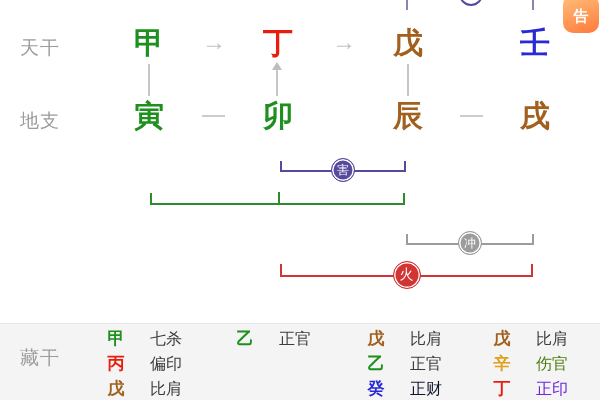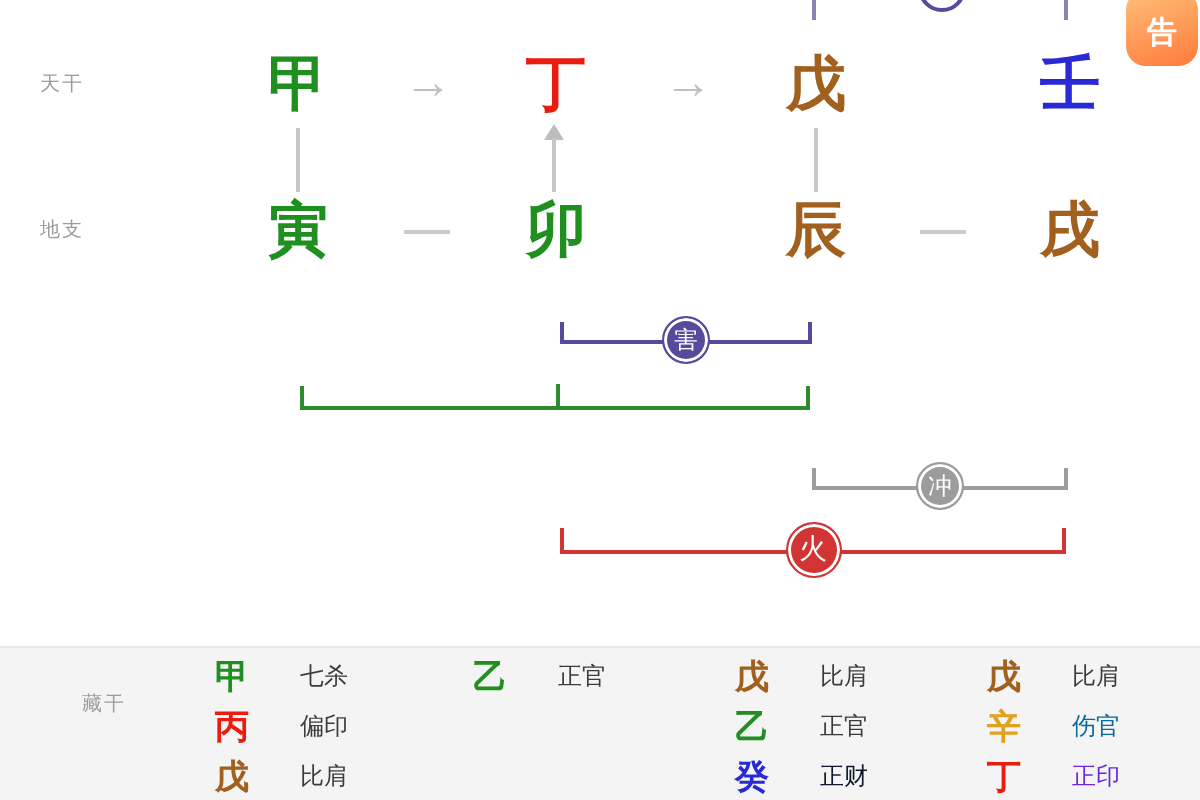--- a/index.html
+++ b/index.html
@@ -1,19 +1,19 @@
 <!DOCTYPE html>
 <html><head>
 <meta charset="utf-8">
 <style>
   * { margin:0; padding:0; box-sizing:border-box; }
   body { background:#ffffff; font-family:"Liberation Sans", "DejaVu Sans", sans-serif; }
   #app { position:relative; width:600px; height:400px; background:#ffffff; overflow:hidden; }
 
-  .row-label { position:absolute; font-size:10px; letter-spacing:1px; }
+  .row-label { position:absolute; font-size:19px; letter-spacing:1px; }
   .big-char { position:absolute; width:60px; text-align:center; font-size:30px; font-weight:600; line-height:32px; }
 
   .h-arrow { position:absolute; font-size:24px; line-height:24px; color:#c0c0c0; }
   .v-line { position:absolute; width:2px; background:#c6c6c6; }
   .arrow-shaft { position:absolute; width:2px; background:#c6c6c6; }
   .arrow-head { position:absolute; width:0; height:0; border-left:5px solid transparent; border-right:5px solid transparent; border-bottom:8px solid #bdbdbd; }
   .branch-dash { position:absolute; width:23px; height:2px; background:#cccccc; }
 
   .bracket { position:absolute; }
   .bracket-purple { border-left:2px solid #57499c; border-right:2px solid #57499c; border-bottom:2px solid #57499c; }
@@ -40,21 +40,21 @@
   .ad-badge { position:absolute; width:36px; height:38px; border-radius:10px;
               background:linear-gradient(160deg,#ffc07a,#ff7a3c);
               color:#ffffff; font-size:15px; font-weight:700;
               display:flex; align-items:flex-end; justify-content:center; padding-bottom:7px; }
 
   .hidden-section { position:absolute; left:0; top:323px; width:600px; height:77px;
                     background:#f4f4f4; border-top:1px solid #e8e8e8; }
   .hs-col { position:absolute; top:2px; display:flex; flex-direction:column; }
   .hs-item { display:flex; height:25px; line-height:25px; font-size:17px; }
   .hs-stem { width:22px; text-align:center; font-weight:700; }
-  .hs-god { margin-left:23px; font-size:12px; }
+  .hs-god { margin-left:23px; font-size:16px; }
 </style>
 </head>
 <body>
 
 <div id="app">
 
   <div class="top-tick" style="left:406px;"></div>
   <div class="top-tick" style="left:532px;"></div>
   <div class="top-circle" style="left:459px; top:-18px;"></div>
 
@@ -96,21 +96,21 @@
 
   <div class="bracket bracket-gray" style="left:406px; top:234px; width:128px; height:11px;">
     <div class="badge badge-sm badge-gray-bg">冲</div>
   </div>
 
   <div class="bracket bracket-red" style="left:280px; top:264px; width:253px; height:13px;">
     <div class="badge badge-lg badge-red-bg">火</div>
   </div>
 
   <div class="hidden-section">
-    <span class="row-label" style="left: 20px; top: 21px; color: rgb(156, 156, 156); margin-left: 21px;">藏干</span>
+    <span class="row-label" style="left: 20px; top: 21px; color: rgb(156, 156, 156);">藏干</span>
 
     <div class="hs-col" style="left:105px;">
       <div class="hs-item">
         <span class="hs-stem" style="color: rgb(31, 143, 31);">甲</span>
         <span class="hs-god" style="color: rgb(60, 60, 60);">七杀</span>
       </div>
       <div class="hs-item">
         <span class="hs-stem" style="color: rgb(234, 28, 13);">丙</span>
         <span class="hs-god" style="color: rgb(60, 60, 60);">偏印</span>
       </div>
@@ -142,21 +142,21 @@
       </div>
     </div>
 
     <div class="hs-col" style="left:491px;">
       <div class="hs-item">
         <span class="hs-stem" style="color: rgb(161, 96, 30);">戊</span>
         <span class="hs-god" style="color: rgb(60, 60, 60);">比肩</span>
       </div>
       <div class="hs-item">
         <span class="hs-stem" style="color: rgb(224, 161, 28);">辛</span>
-        <span class="hs-god" style="color: #0369a1;">伤官</span>
+        <span class="hs-god" style="color: #4d7c0f;">伤官</span>
       </div>
       <div class="hs-item">
         <span class="hs-stem" style="color: rgb(234, 28, 13);">丁</span>
         <span class="hs-god" style="color: #6d28d9;">正印</span>
       </div>
     </div>
   </div>
 
 </div>
 

